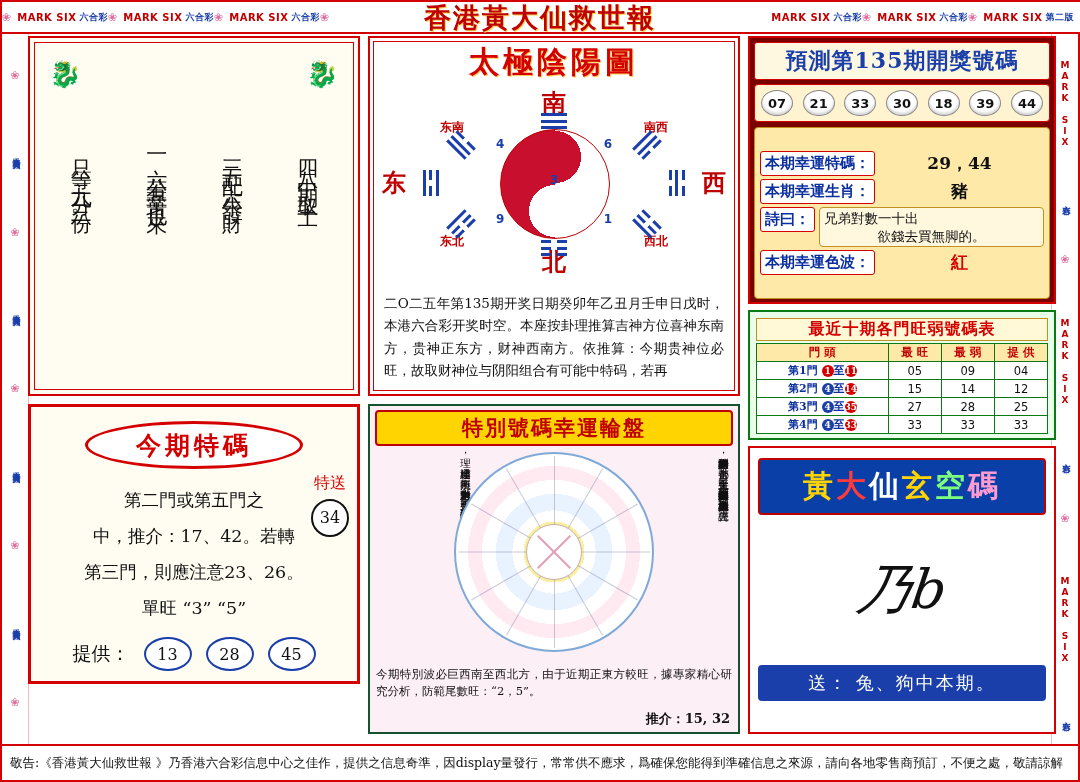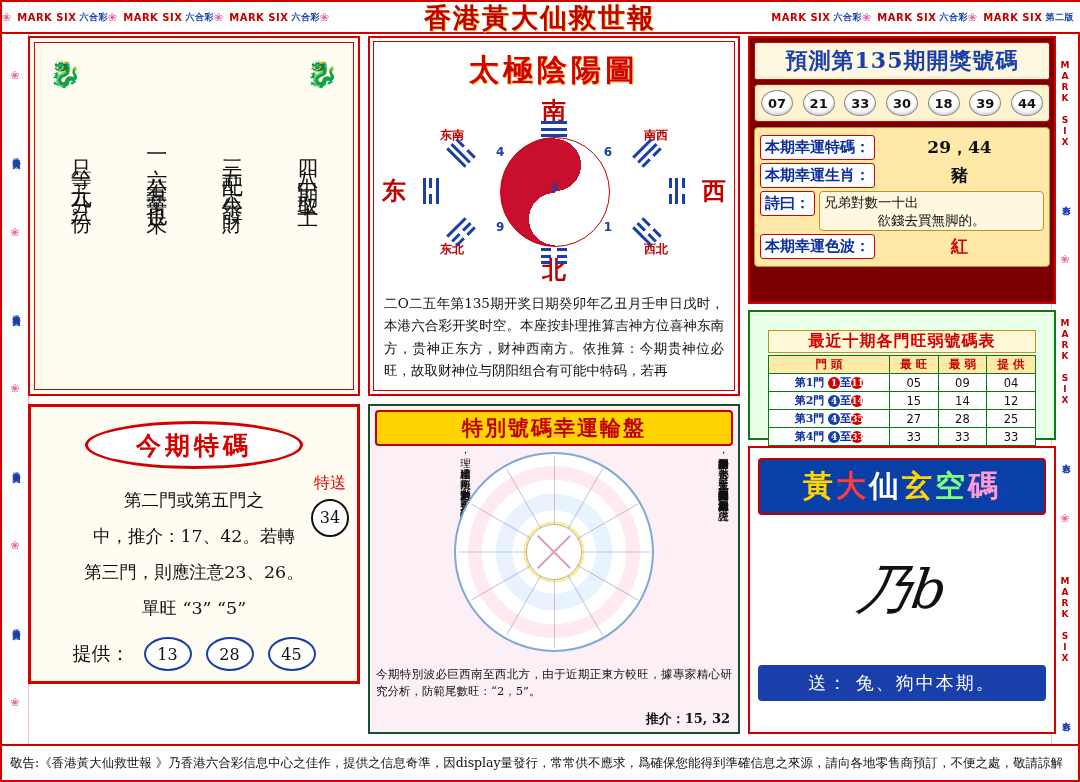--- a/index.html
+++ b/index.html
@@ -104,21 +104,21 @@
     line-height:1.1;
   }
   
   #p2{
     left:340px;top:0;width:372px;height:360px;
     border:2px solid #d40000;background:#fff;
     padding:3px;
   }
   #p2 .inner{border:1px solid #d40000;height:100%;box-sizing:border-box;position:relative;background:#fff;}
   .p2title{
-    text-align:center;margin-top:8px;
+    text-align:center;
     font-family:"DejaVu Serif","Liberation Serif",serif;
     font-size:30px;font-weight:bold;color:#d40000;
     letter-spacing:4px;
     text-shadow:1px 1px 0 #ffcf5a;
   }
   .bagua{position:relative;height:195px;margin-top:2px;}
   .bagua .dir{
     position:absolute;font-weight:bold;color:#c00000;
     font-family:"DejaVu Serif","Liberation Serif",serif;
   }
@@ -176,21 +176,21 @@
   }
   .ball{
     width:30px;height:24px;border-radius:50%/50%;
     background:#ffffff;border:1px solid #888;
     display:flex;align-items:center;justify-content:center;
     font-size:13px;font-weight:bold;color:#111;
     box-shadow:inset 0 -2px 3px rgba(0,0,0,.18);
   }
   .lucky{
     margin-top:5px;background:#ffe9a8;border:1px solid #c09020;border-radius:4px;
-    padding:4px 5px;
+    padding:20px 5px;
   }
   .lrow{
     display:flex;align-items:center;margin:3px 0;
   }
   .lrow .lbl{
     background:#fff;border:1px solid #d40000;border-radius:3px;
     font-family:"DejaVu Serif","Liberation Serif",serif;
     font-size:15px;font-weight:bold;color:#0b2f9e;
     padding:2px 4px;white-space:nowrap;
   }
@@ -202,21 +202,21 @@
   .lrow .val.red{color:#d40000;}
   .poembox{
     background:#fff7de;border:1px solid #c09020;border-radius:4px;
     margin-left:4px;flex:1;padding:1px 4px;
     font-family:"DejaVu Serif","Liberation Serif",serif;
     font-size:13.5px;color:#111;line-height:1.35;
   }
   
   #p4{
     left:720px;top:274px;width:308px;height:130px;
-    border:2px solid #0a7a16;background:#e8ffe8;padding:18px;
+    border:2px solid #0a7a16;background:#e8ffe8;padding:6px;
   }
   .p4title{
     text-align:center;background:#fff9d8;border:1px solid #c09020;
     font-family:"DejaVu Serif","Liberation Serif",serif;
     font-size:16px;font-weight:bold;color:#d40000;letter-spacing:1px;
   }
   table.tbl{width:100%;border-collapse:collapse;margin-top:2px;}
   table.tbl th{
     background:#ffe9a8;border:1px solid #0a7a16;
     font-family:"DejaVu Serif","Liberation Serif",serif;

